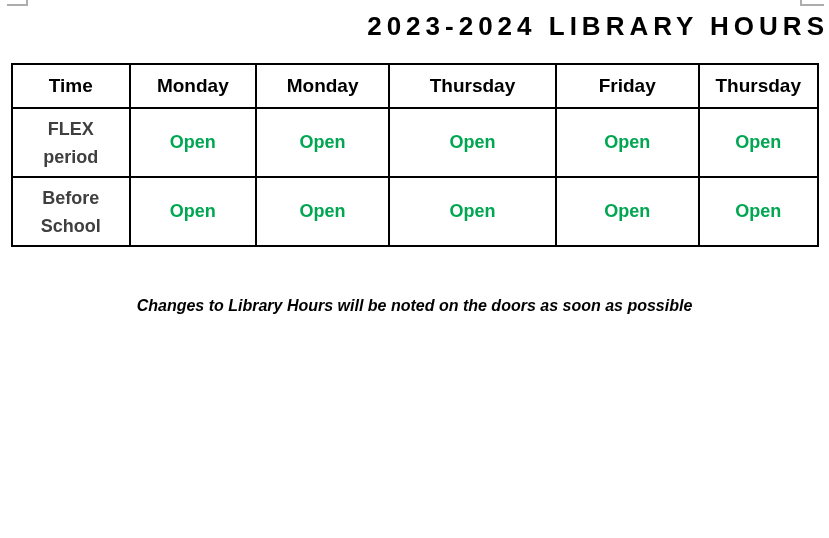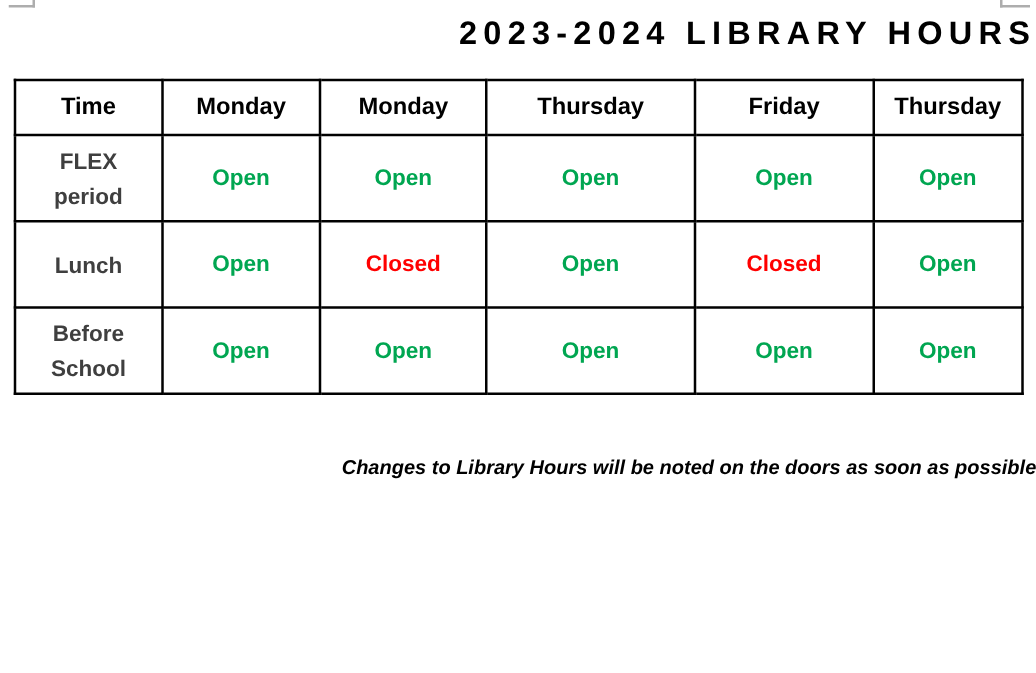--- a/index.html
+++ b/index.html
@@ -67,21 +67,21 @@
   }
   .col-time  { width: 14.7%; }
   .col-mon   { width: 15.6%; }
   .col-tue   { width: 16.6%; }
   .col-wed   { width: 20.6%; }
   .col-thu   { width: 17.8%; }
   .col-fri   { width: 14.7%; }
 
   .footer-note {
     margin-top: 50px;
-    text-align: right;
+    text-align: center;
     font-style: italic;
     font-weight: bold;
     font-size: 16px;
     color: #000000;
   }
   .footer-note p {
     margin: 0 0 19px 0;
   }
 </style>
 </head>
@@ -114,28 +114,20 @@
   <tbody>
     <tr>
       <td class="row-label"><span>FLEX period</span></td>
       <td class="status-cell" style="color: rgb(0, 166, 81);">Open</td>
       <td class="status-cell" style="color: rgb(0, 166, 81);">Open</td>
       <td class="status-cell" style="color: rgb(0, 166, 81);">Open</td>
       <td class="status-cell" style="color: rgb(0, 166, 81);">Open</td>
       <td class="status-cell" style="color: rgb(0, 166, 81);">Open</td>
     </tr>
     <tr>
-      <td class="row-label"><span>Lunch</span></td>
-      <td class="status-cell" style="color: rgb(0, 166, 81);">Open</td>
-      <td class="status-cell" style="color: rgb(255, 0, 0);">Closed</td>
-      <td class="status-cell" style="color: rgb(0, 166, 81);">Open</td>
-      <td class="status-cell" style="color: rgb(255, 0, 0);">Closed</td>
-      <td class="status-cell" style="color: rgb(0, 166, 81);">Open</td>
-    </tr>
-    <tr>
       <td class="row-label"><span>Before School</span></td>
       <td class="status-cell" style="color: rgb(0, 166, 81);">Open</td>
       <td class="status-cell" style="color: rgb(0, 166, 81);">Open</td>
       <td class="status-cell" style="color: rgb(0, 166, 81);">Open</td>
       <td class="status-cell" style="color: rgb(0, 166, 81);">Open</td>
       <td class="status-cell" style="color: rgb(0, 166, 81);">Open</td>
     </tr>
   </tbody>
 </table>
 

